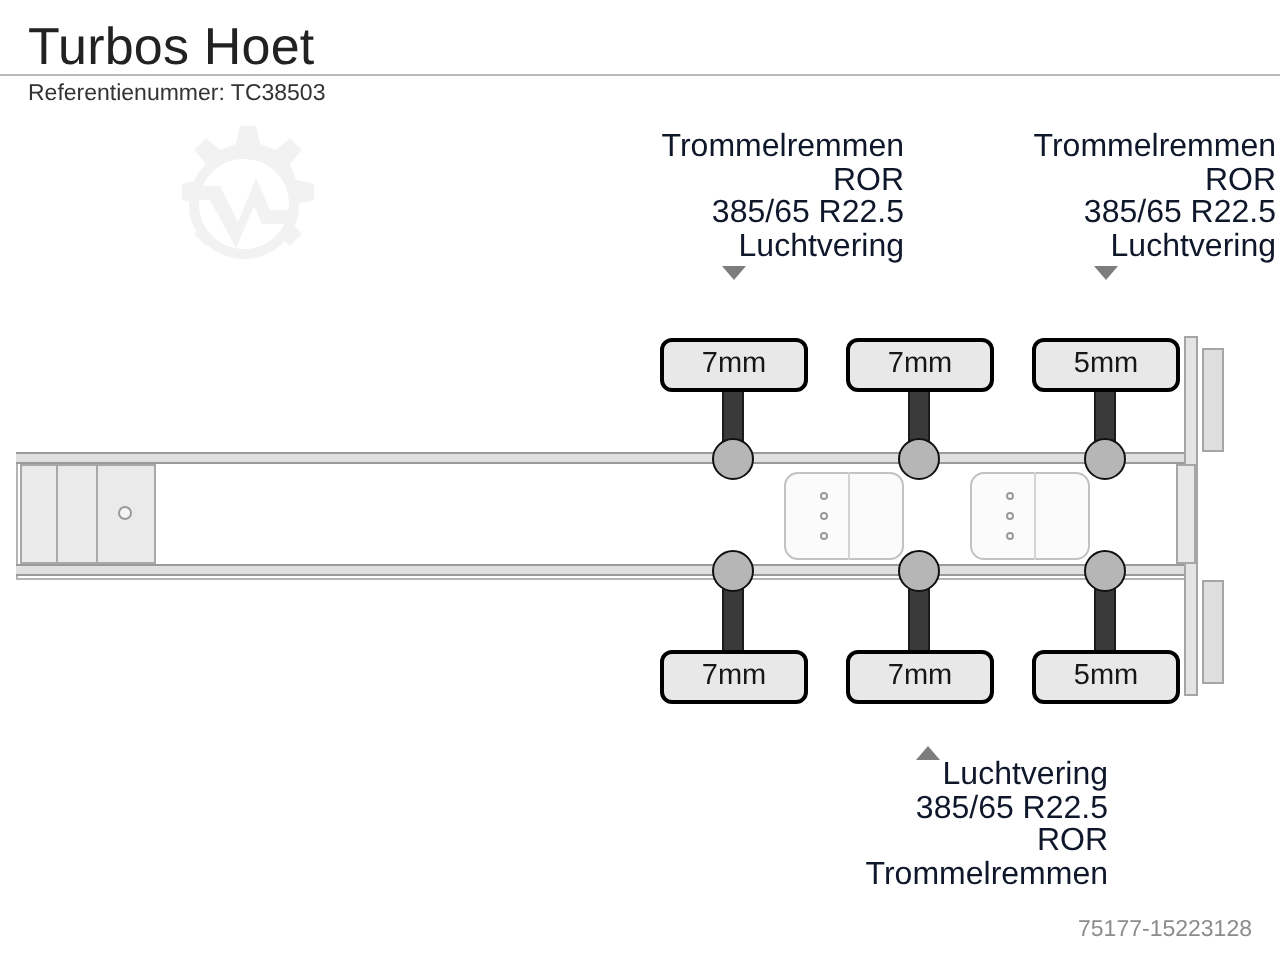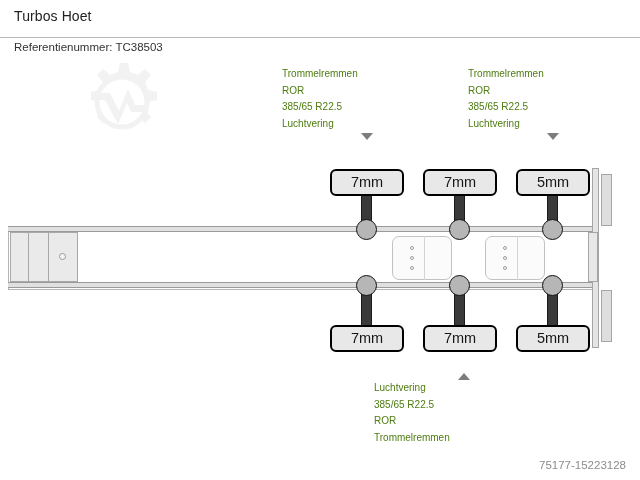--- a/index.html
+++ b/index.html
@@ -16,21 +16,21 @@
     font-family: "Liberation Sans", sans-serif;
     color: #231f20;
     -webkit-font-smoothing: antialiased;
   }
 
   
   #header-title {
     position: absolute;
     left: 14px;
     top: 8px;
-    font-size: 14px;
+    font-size: 26px;
     font-weight: 400;
     letter-spacing: 0.1px;
     color: #222222;
     white-space: nowrap;
   }
   #header-rule {
     position: absolute;
     left: 0;
     top: 37px;
     width: 640px;
@@ -62,24 +62,24 @@
     position: absolute;
     left: 0;
     top: 56px;
     width: 640px;
     height: 400px;
   }
 
   
   .annotation {
     position: absolute;
-    text-align: left;
-    font-size: 10px;
+    text-align: right;
+    font-size: 16px;
     line-height: 16.5px;
-    color: #4d7c0f;
+    color: #0f172a;
     white-space: nowrap;
   }
   .annotation .ann-line { display: block; }
 
   .caret {
     width: 0;
     height: 0;
     margin: 1px auto 0 auto;
     border-left: 6px solid transparent;
     border-right: 6px solid transparent;

